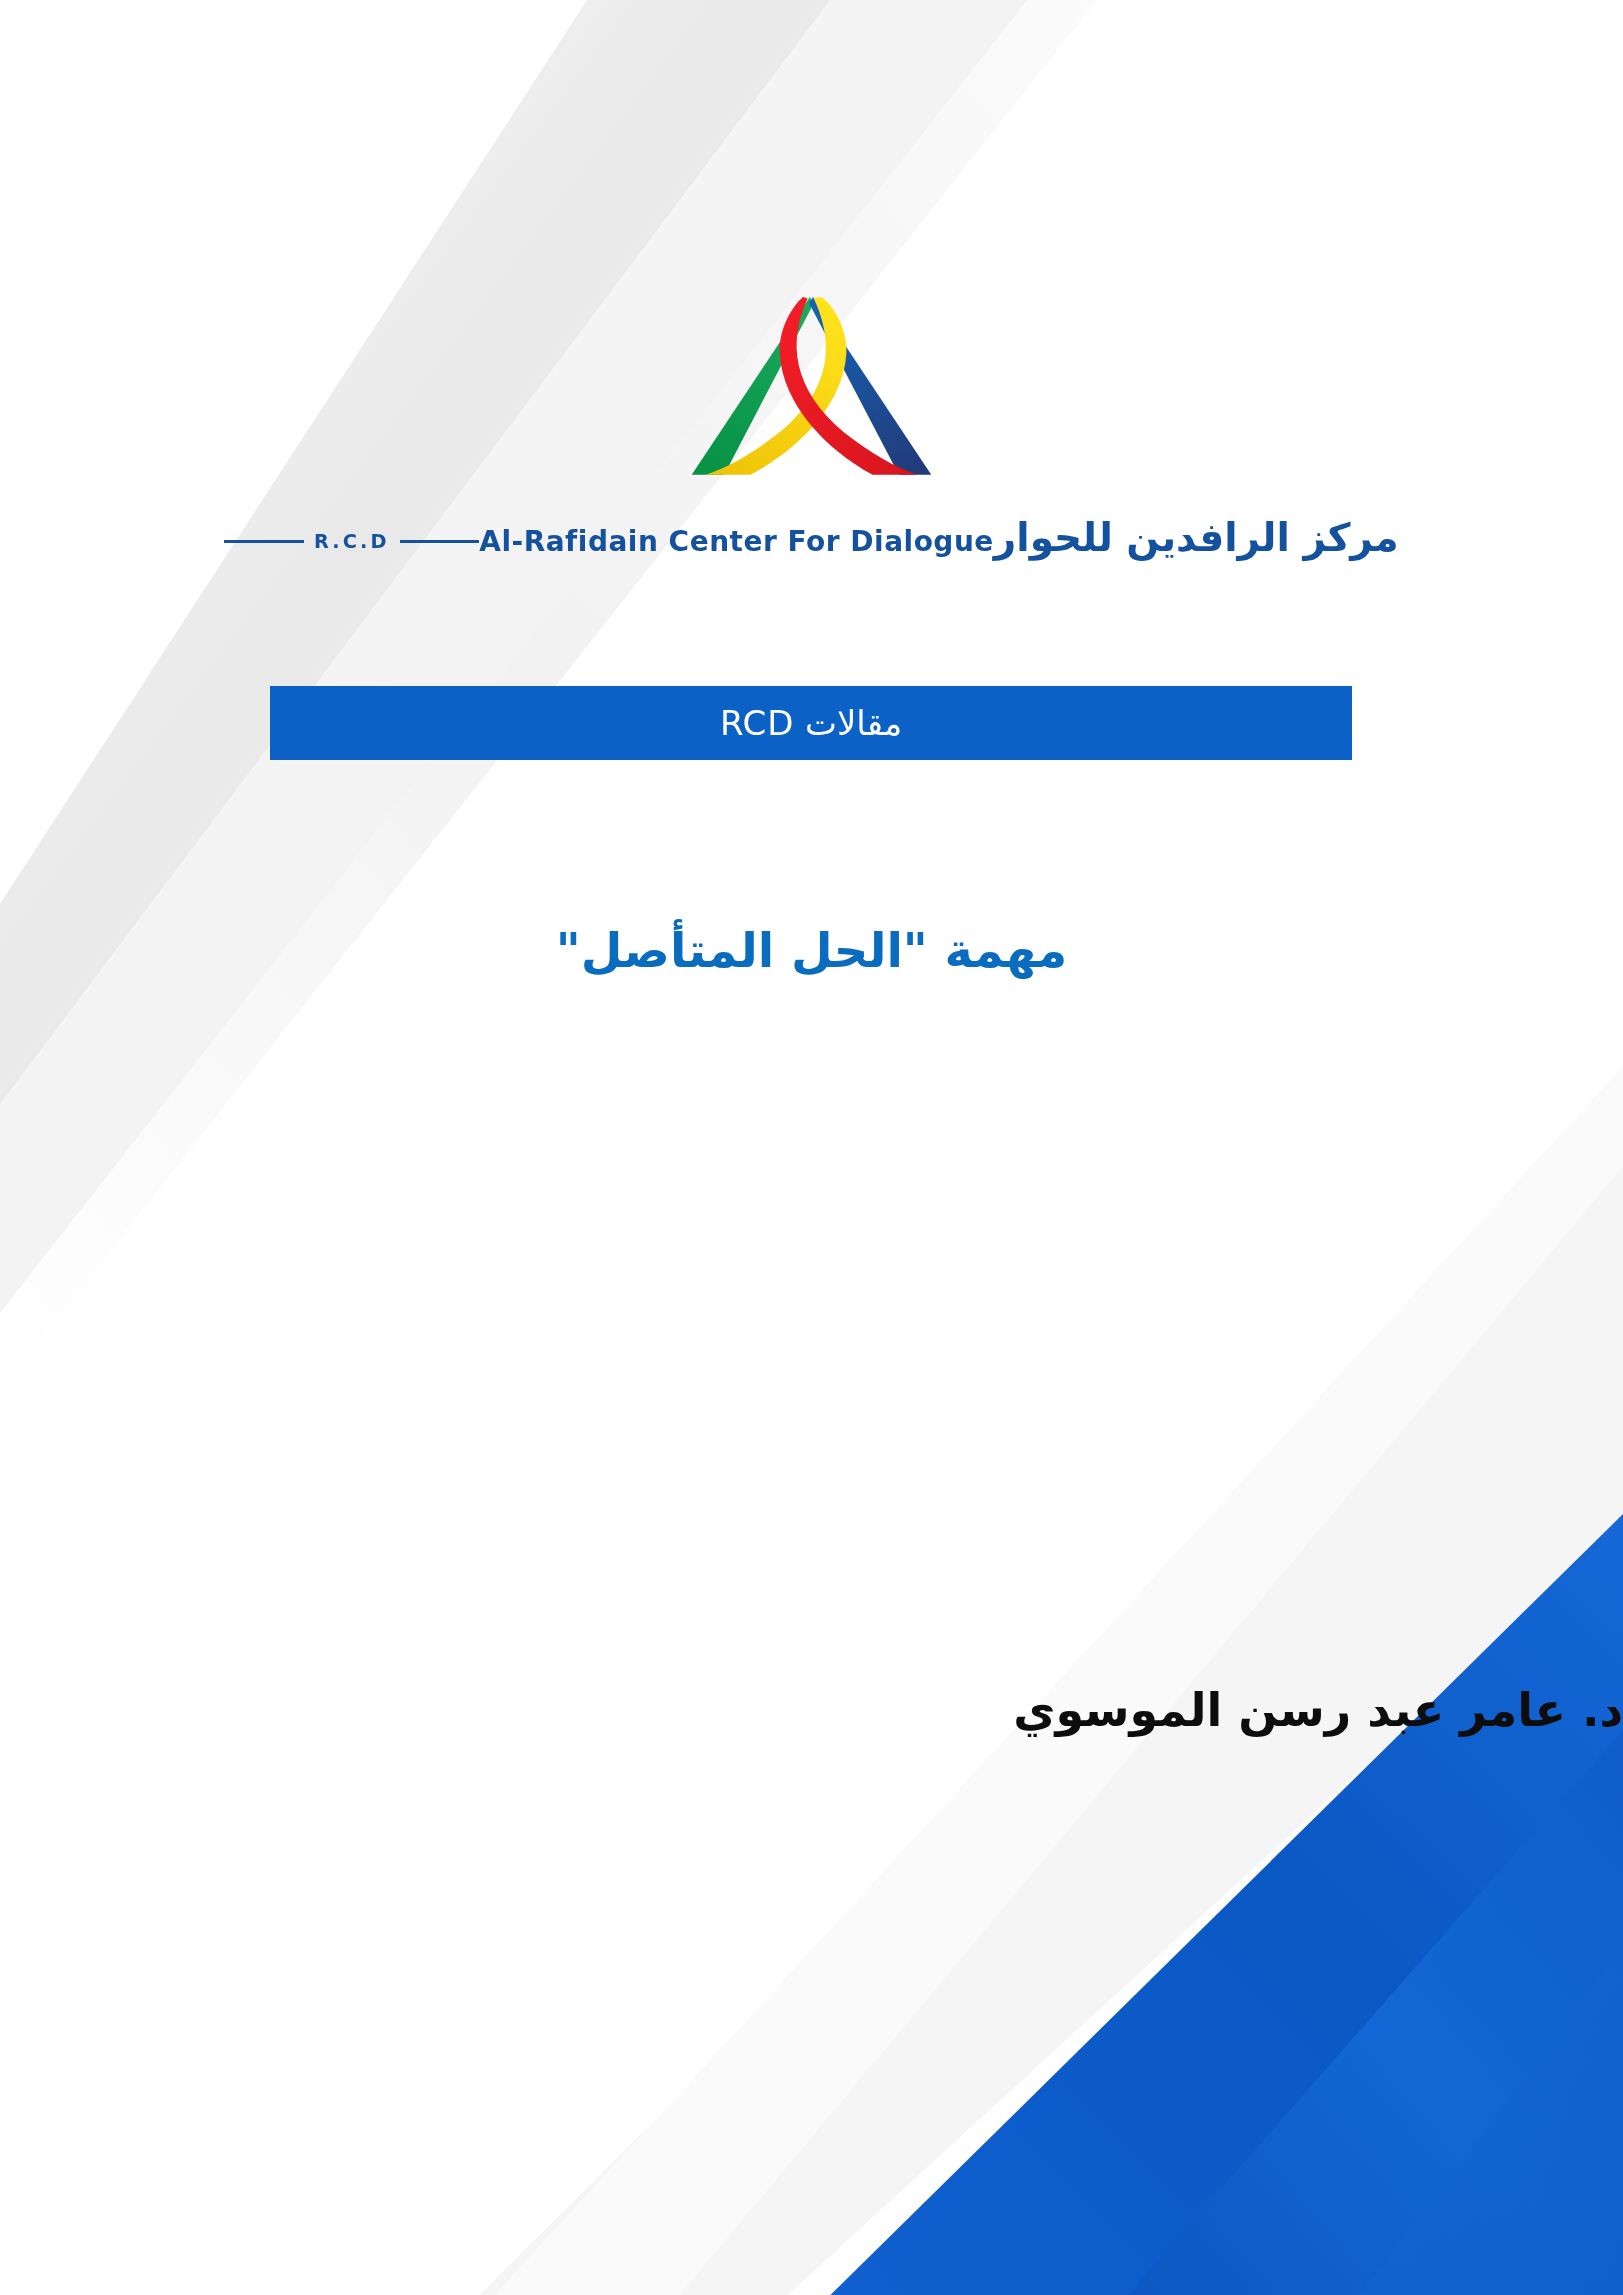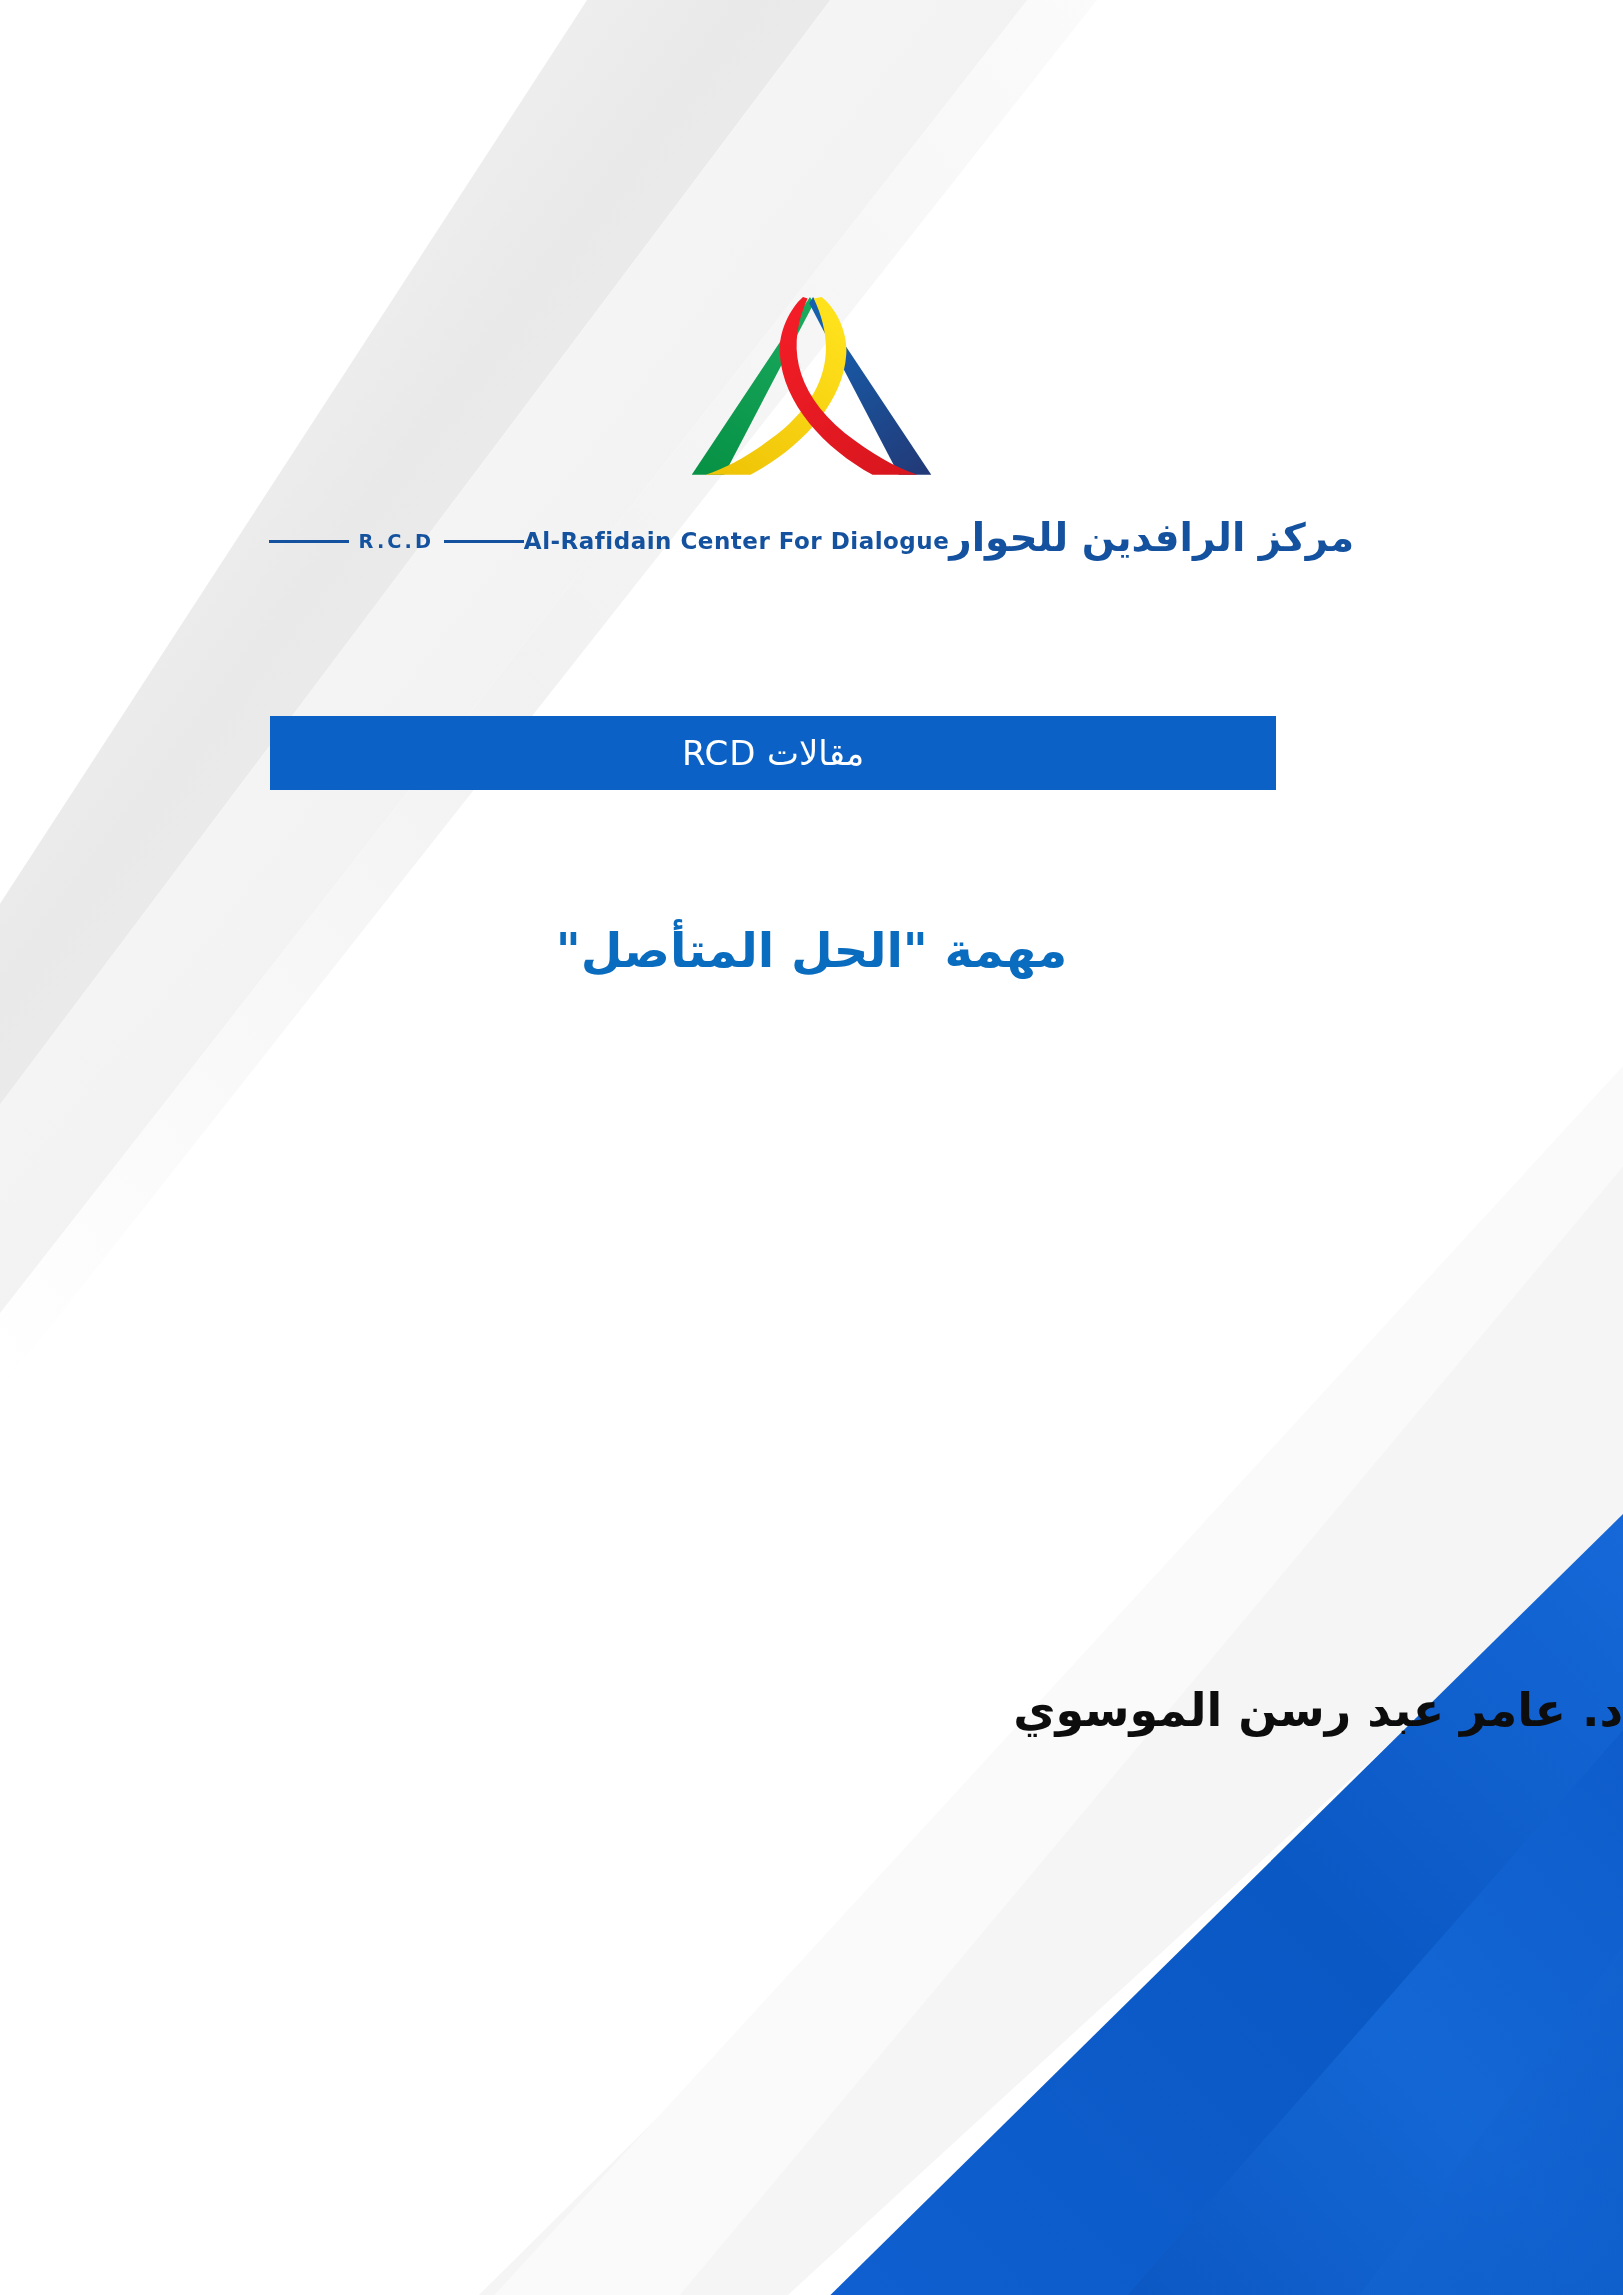--- a/index.html
+++ b/index.html
@@ -53,21 +53,21 @@
   }
   .logo-ar {
     font-size: 39px;
     font-weight: 700;
     color: #14519E;
     letter-spacing: 0px;
     direction: rtl;
   }
   .logo-en {
     margin-top: 8px;
-    font-size: 23px;
+    font-size: 28px;
     font-weight: 700;
     color: #14519E;
     letter-spacing: 0.5px;
     direction: ltr;
   }
   .logo-rcd-row {
     margin-top: 7.7px;
     display: flex;
     align-items: center;
     justify-content: center;
@@ -85,22 +85,22 @@
     font-weight: 700;
     color: #14519E;
     letter-spacing: 3.1px;
     white-space: nowrap;
   }
 
   
   .banner {
     position: absolute;
     left: 270px;
-    top: 716px;
-    width: 1006px;
+    top: 686px;
+    width: 1082px;
     height: 74px;
     background: #0B61C6;
     display: flex;
     align-items: center;
     justify-content: center;
   }
   .banner-label {
     color: #ffffff;
     font-size: 34px;
     font-weight: 400;

